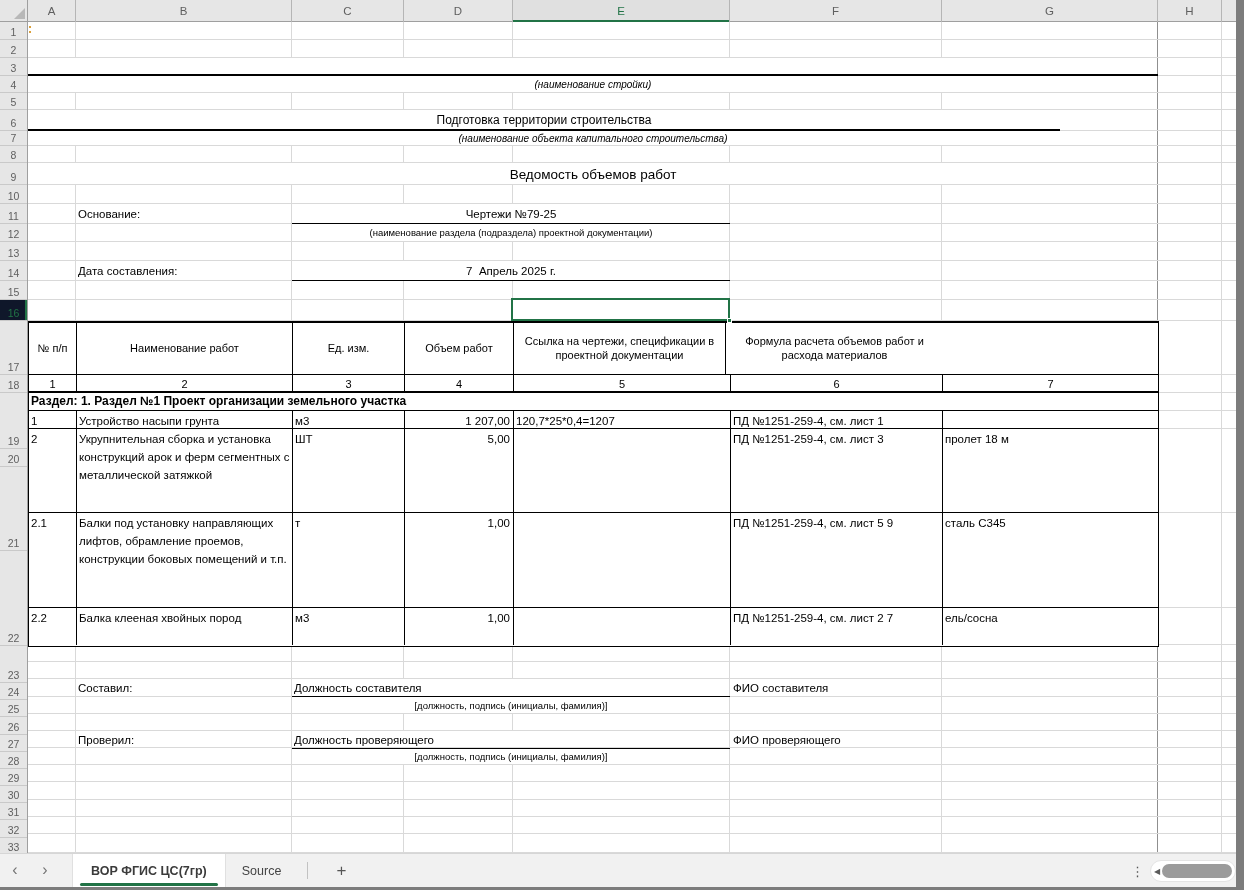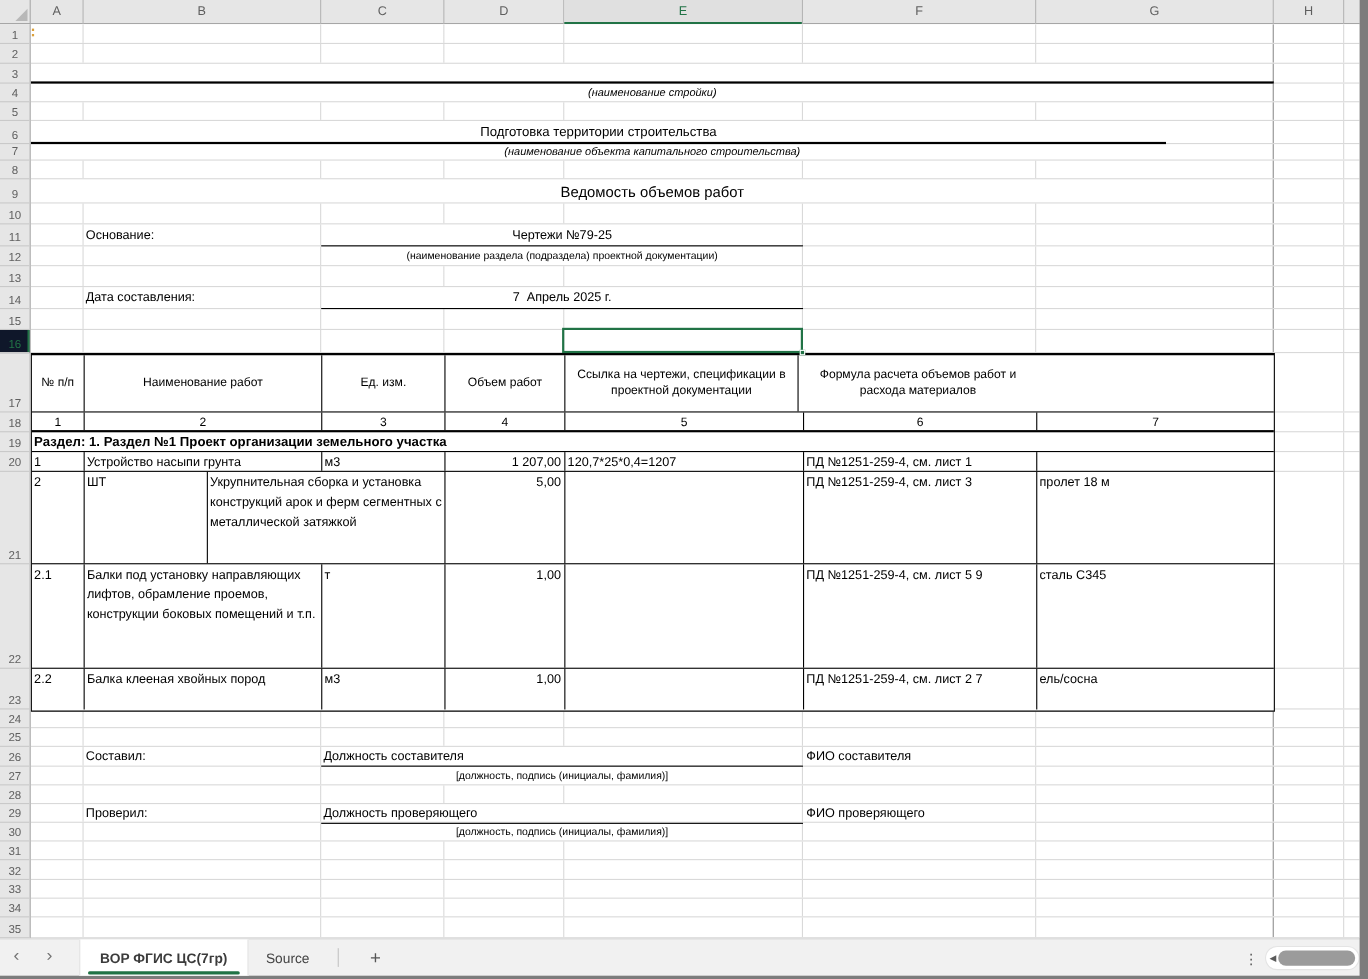--- a/index.html
+++ b/index.html
@@ -130,21 +130,21 @@
       <div class="rh" style="height: 22px;">9</div>
       <div class="rh" style="height: 19px;">10</div>
       <div class="rh" style="height: 20px;">11</div>
       <div class="rh" style="height: 18px;">12</div>
       <div class="rh" style="height: 19px;">13</div>
       <div class="rh" style="height: 20px;">14</div>
       <div class="rh" style="height: 19px;">15</div>
       <div class="rh sel" style="height: 21px;">16</div>
       <div class="rh" style="height: 54px;">17</div>
       <div class="rh" style="height: 18px;">18</div>
-      <div class="rh" style="height: 18px;">19</div>
+      <div class="rh" style="height: 18px; margin-top: 38px;">19</div>
       <div class="rh" style="height: 18px;">20</div>
       <div class="rh" style="height: 84px;">21</div>
       <div class="rh" style="height: 95px;">22</div>
       <div class="rh" style="height: 37px;">23</div>
       <div class="rh" style="height: 17px;">24</div>
       <div class="rh" style="height: 17px;">25</div>
       <div class="rh" style="height: 18px;">26</div>
       <div class="rh" style="height: 17px;">27</div>
       <div class="rh" style="height: 17px;">28</div>
       <div class="rh" style="height: 17px;">29</div>
@@ -234,22 +234,22 @@
         <div class="tc" style="width:48px">1</div>
         <div class="tc" style="width:216px">Устройство насыпи грунта</div>
         <div class="tc" style="width:112px">м3</div>
         <div class="tc num-r" style="width:109px">1 207,00</div>
         <div class="tc" style="width:217px">120,7*25*0,4=1207</div>
         <div class="tc" style="width:212px">ПД №1251-259-4, см. лист 1</div>
         <div class="tc" style="width:215px"></div>
       </div>
       <div class="trow tdata" style="height:84px">
         <div class="tc" style="width:48px">2</div>
+        <div class="tc" style="width:216px">Укрупнительная сборка и установка конструкций арок и ферм сегментных с металлической затяжкой</div>
         <div class="tc" style="width:112px">ШТ</div>
-        <div class="tc" style="width:216px">Укрупнительная сборка и установка конструкций арок и ферм сегментных с металлической затяжкой</div>
         <div class="tc num-r" style="width:109px">5,00</div>
         <div class="tc" style="width:217px"></div>
         <div class="tc" style="width:212px">ПД №1251-259-4, см. лист 3</div>
         <div class="tc" style="width:215px">пролет 18 м</div>
       </div>
       <div class="trow tdata" style="height:95px">
         <div class="tc" style="width:48px">2.1</div>
         <div class="tc" style="width:216px">Балки под установку направляющих лифтов, обрамление проемов, конструкции боковых помещений и т.п.</div>
         <div class="tc" style="width:112px">т</div>
         <div class="tc num-r" style="width:109px">1,00</div>

